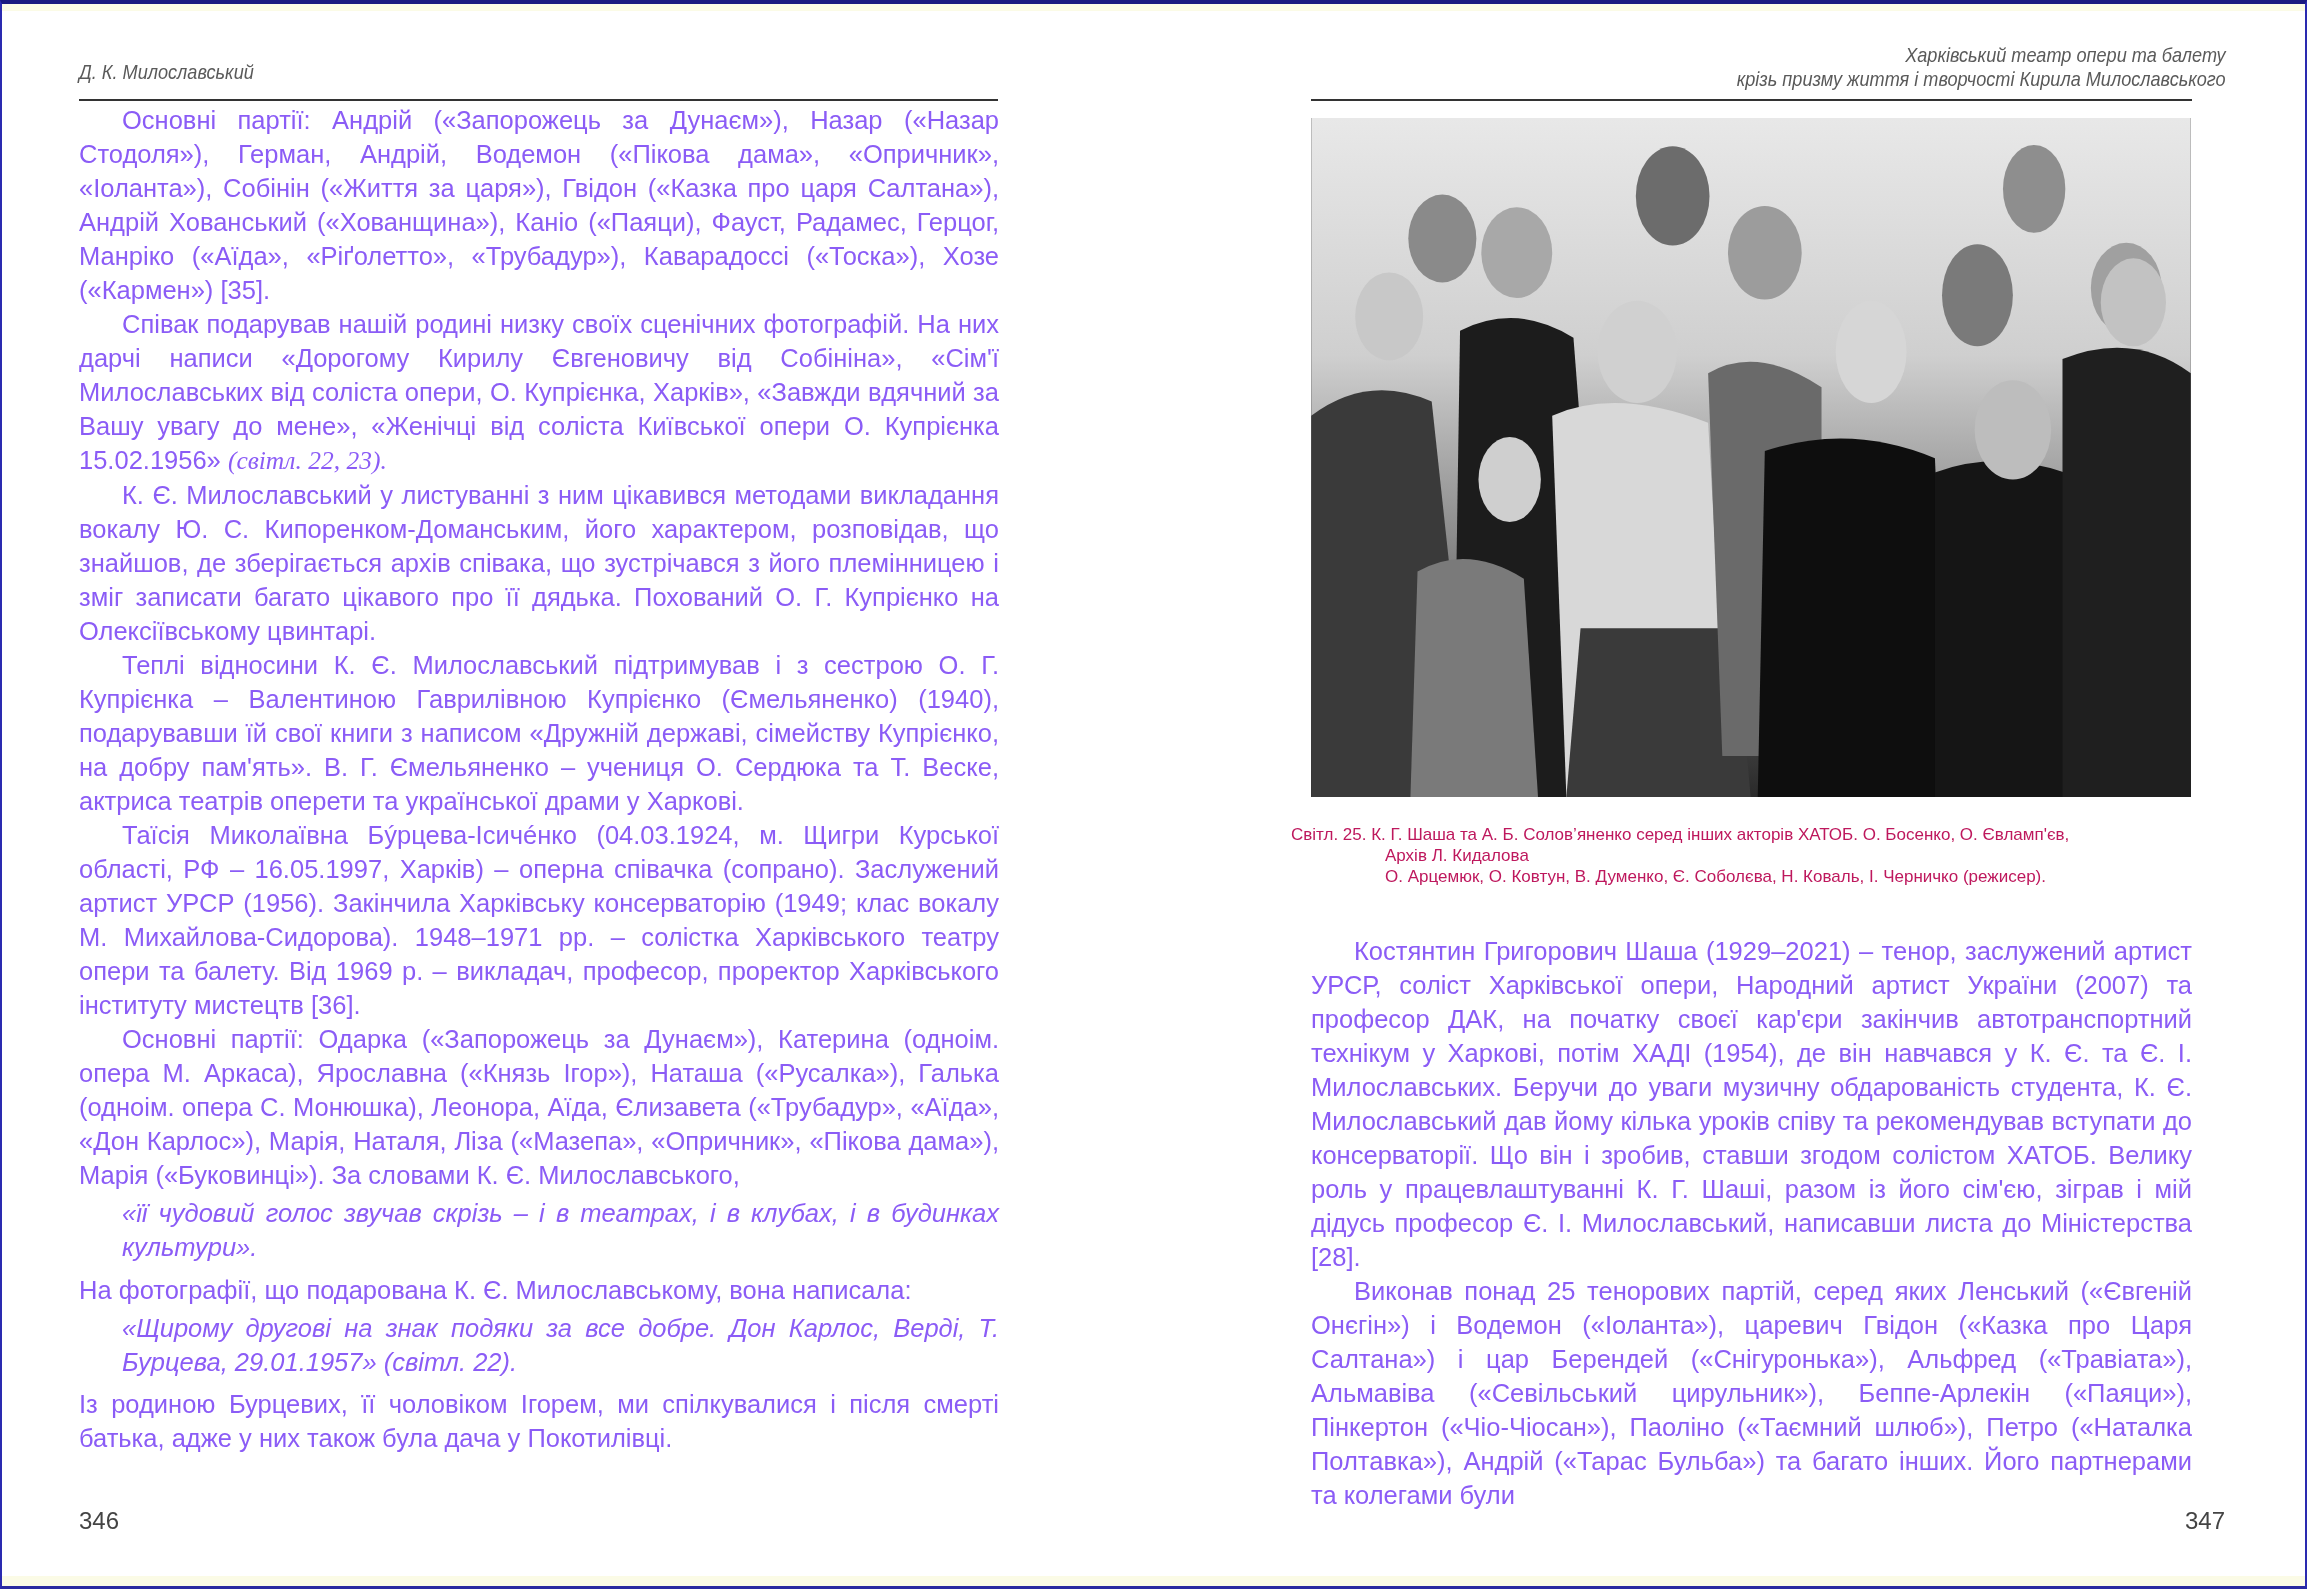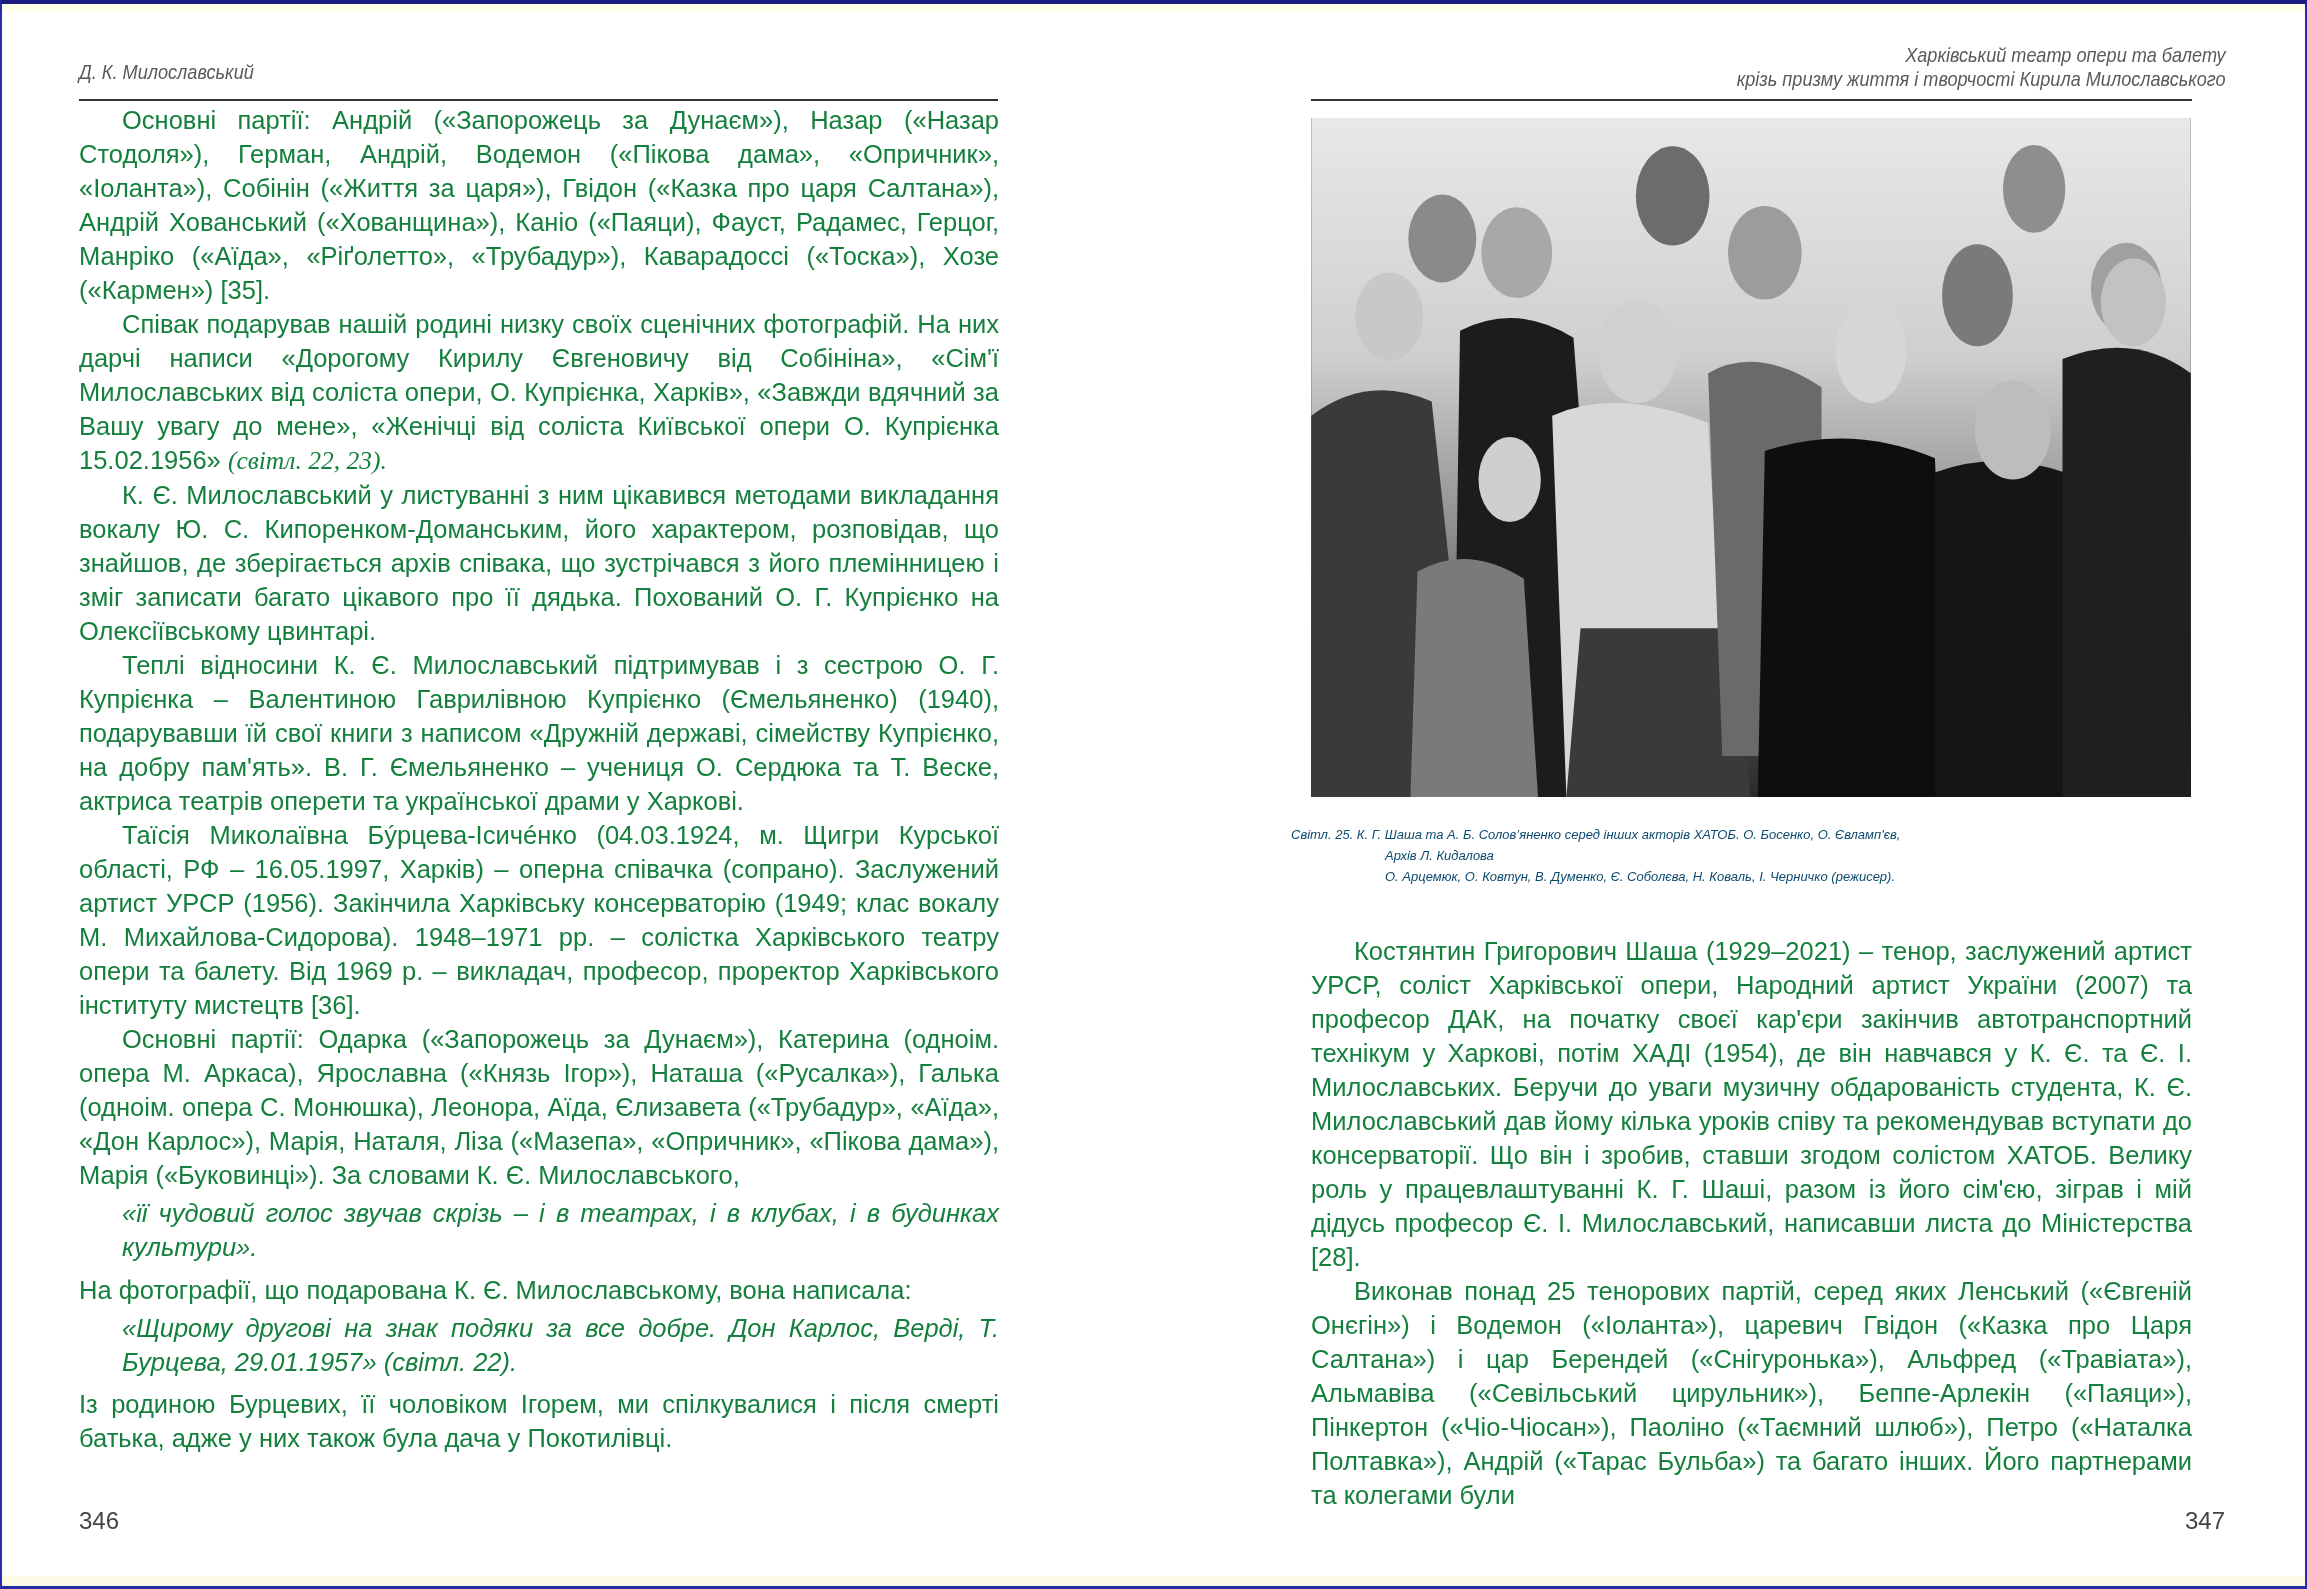--- a/index.html
+++ b/index.html
@@ -25,37 +25,37 @@
   .running-head {
     position:absolute; font-style:italic; color:#5a5a5a; font-size:20.6px; line-height:24px;
     transform:scaleX(0.88);
   }
   .page-left .running-head { left:79px; top:60px; transform-origin:left top; }
   .page-right .running-head { right:82px; top:43px; text-align:right; transform-origin:right top; }
   .rule { position:absolute; height:2.1px; background:#333; }
   .page-left .rule { left:25.5px; width:294px; top:99px; left:25.5px; }
 
   .text-block {
-    position:absolute; font-size:25.5px; line-height:34px; text-align:justify; color:#15803d;
+    position:absolute; font-size:25.5px; line-height:34px; text-align:justify; color:#8b5cf6;
   }
   .page-left .text-block { left:79px; width:920px; top:103px; }
   .page-right .text-block { left:14px; width:1052px; top:934px; }
   .text-block p { margin:0; text-indent:43px; }
   .text-block p.noindent { text-indent:0; }
   .text-block p.quote { font-style:italic; margin-left:43px; text-indent:0; margin-top:4px; margin-bottom:8.5px; }
   .text-block .it { font-style:italic;font-family:Liberation Serif, serif; }
   .page-number { position:absolute; font-size:24px; color:#444;text-align:center; }
   .page-left .page-number { left:79px; top:1507px; }
   .page-right .page-number { right:83px; top:1507px;margin-left:36px; }
 
   .photo {
     position:absolute; left:157px; top:118px; width:880px; height:679px; background:#1e1e1e; overflow:hidden;
   }
   .caption {
-    position:absolute; left:1290px; top:824px; width:950px; font-style:italic; font-size:13px; line-height:21px; color:#0c4a6e;
+    position:absolute; left:1290px; top:824px; width:950px; font-size:17px; line-height:21px; color:#be185d;
   }
   .caption .cap-line { display:block; }
   .caption .cap-indent { padding-left:94px; }
 </style>
 </head>
 <body>
 
 <div class="frame"></div>
 
 <div class="page page-left">

